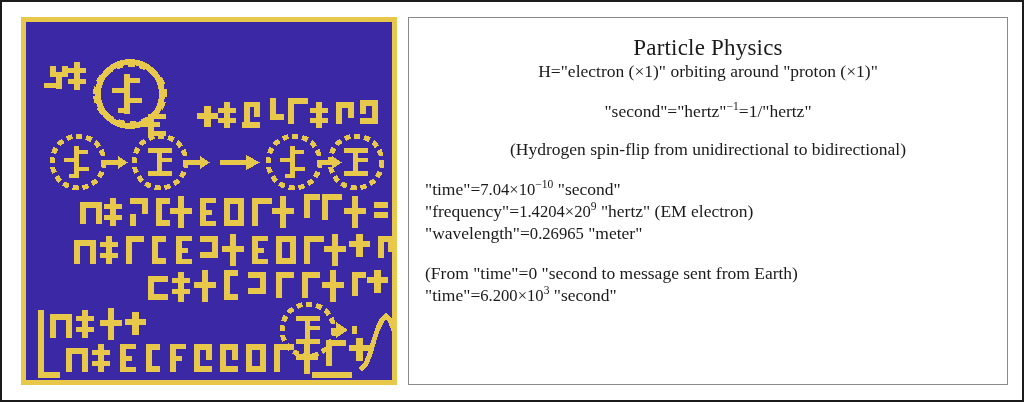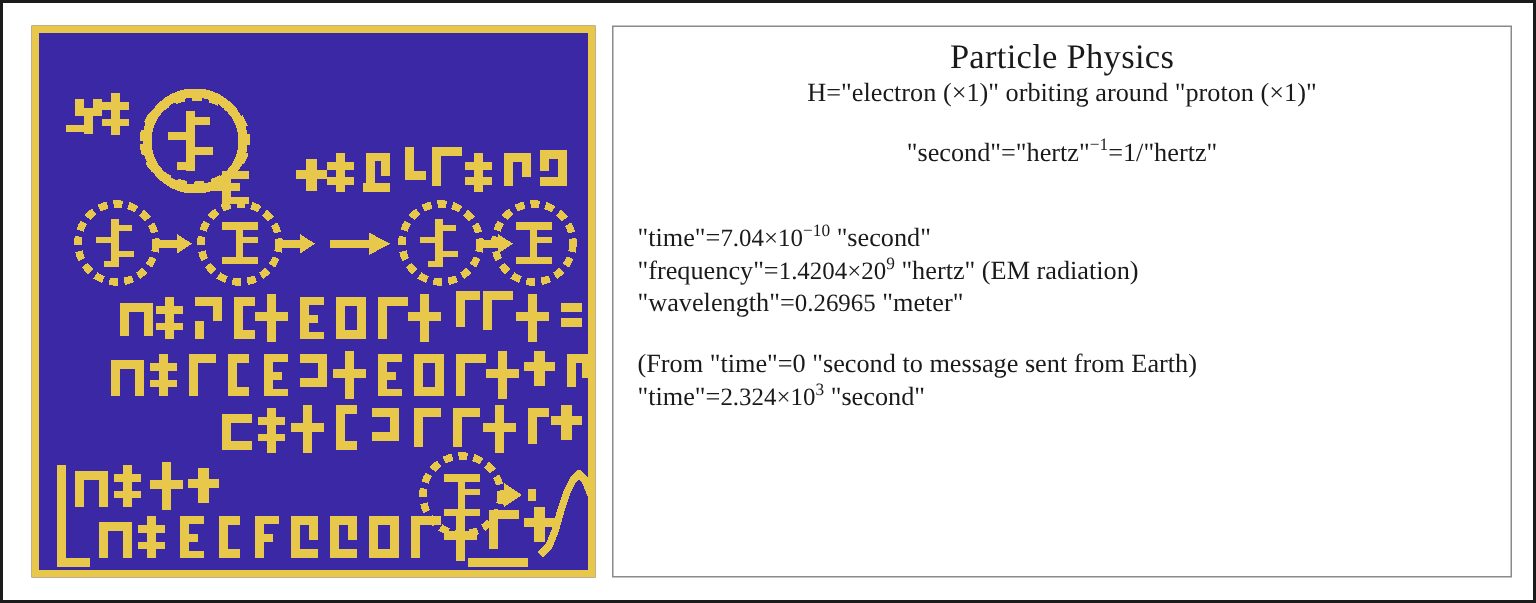--- a/index.html
+++ b/index.html
@@ -45,21 +45,21 @@
   
   #physics-panel {
     position: absolute;
     left: 406px;
     top: 15px;
     width: 600px;
     height: 368px;
     box-sizing: border-box;
     background: #ffffff;
     border: 1px solid #8a8a8a;
-    padding: 6px 16px 10px 16px;
+    padding: 16px 16px 10px 16px;
   }
 
   .title-line {
     text-align: center;
     font-size: 23px;
     line-height: 1.18;
     color: #1a1a1a;
     letter-spacing: .2px;
   }
   .center-line {
@@ -388,29 +388,30 @@
     <div class="title-line">Particle Physics</div>
 
     <div class="center-line">H="electron (×1)" orbiting around "proton (×1)"</div>
 
     <div class="gap-lg"></div>
 
     <div class="center-line"><span>"second"="hertz"</span><sup>−1</sup><span>=1/"hertz"</span></div>
 
     <div class="gap-md"></div>
 
+    <div class="center-line">(Hydrogen spin-flip from unidirectional to bidirectional)</div>
 
     <div class="gap-lg"></div>
 
     <div class="left-line"><span>"time"=</span><span class="times">7.04×10</span><sup>−10</sup><span> "second"</span><span></span></div>
 
-    <div class="left-line"><span>"frequency"=</span><span class="times">1.4204×20</span><sup>9</sup><span> "hertz"</span><span>  (EM radiation)</span></div>
+    <div class="left-line"><span>"frequency"=</span><span class="times">1.4204×20</span><sup>9</sup><span> "hertz"</span><span>  (EM electron)</span></div>
 
     <div class="left-line"><span>"wavelength"=</span><span class="times">0.26965</span><sup></sup><span> "meter"</span><span></span></div>
 
     <div class="gap-lg"></div>
 
     <div class="left-line">(From "time"=0 "second to message sent from Earth)</div>
 
-    <div class="left-line"><span>"time"=</span><span class="times">2.324×10</span><sup>3</sup><span> "second"</span><span></span></div>
+    <div class="left-line"><span>"time"=</span><span class="times">6.200×10</span><sup>3</sup><span> "second"</span><span></span></div>
 
   </div>
 </div>
 
 </body></html>

